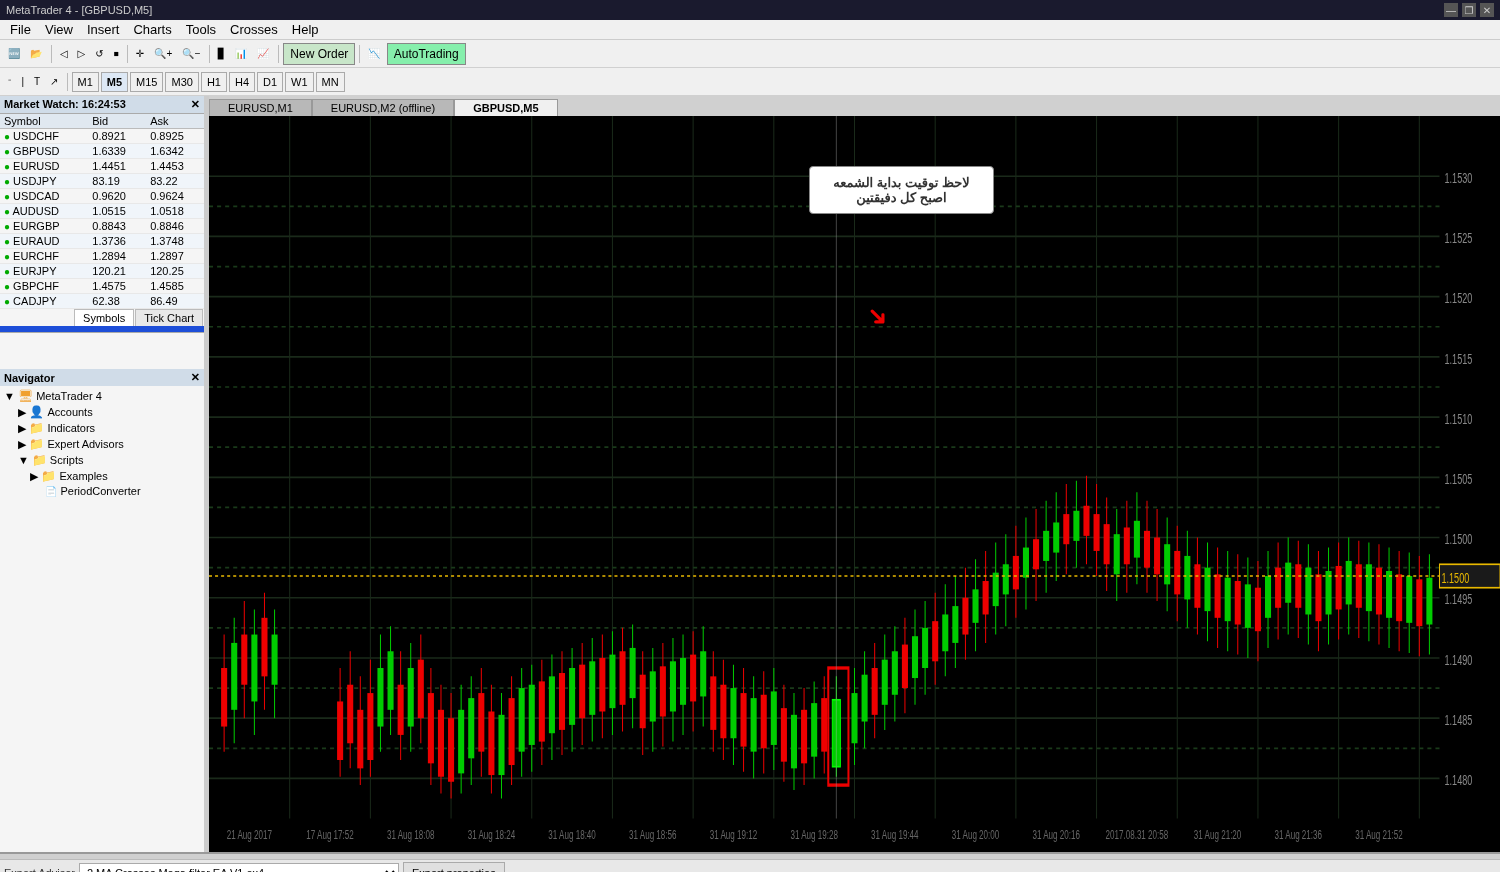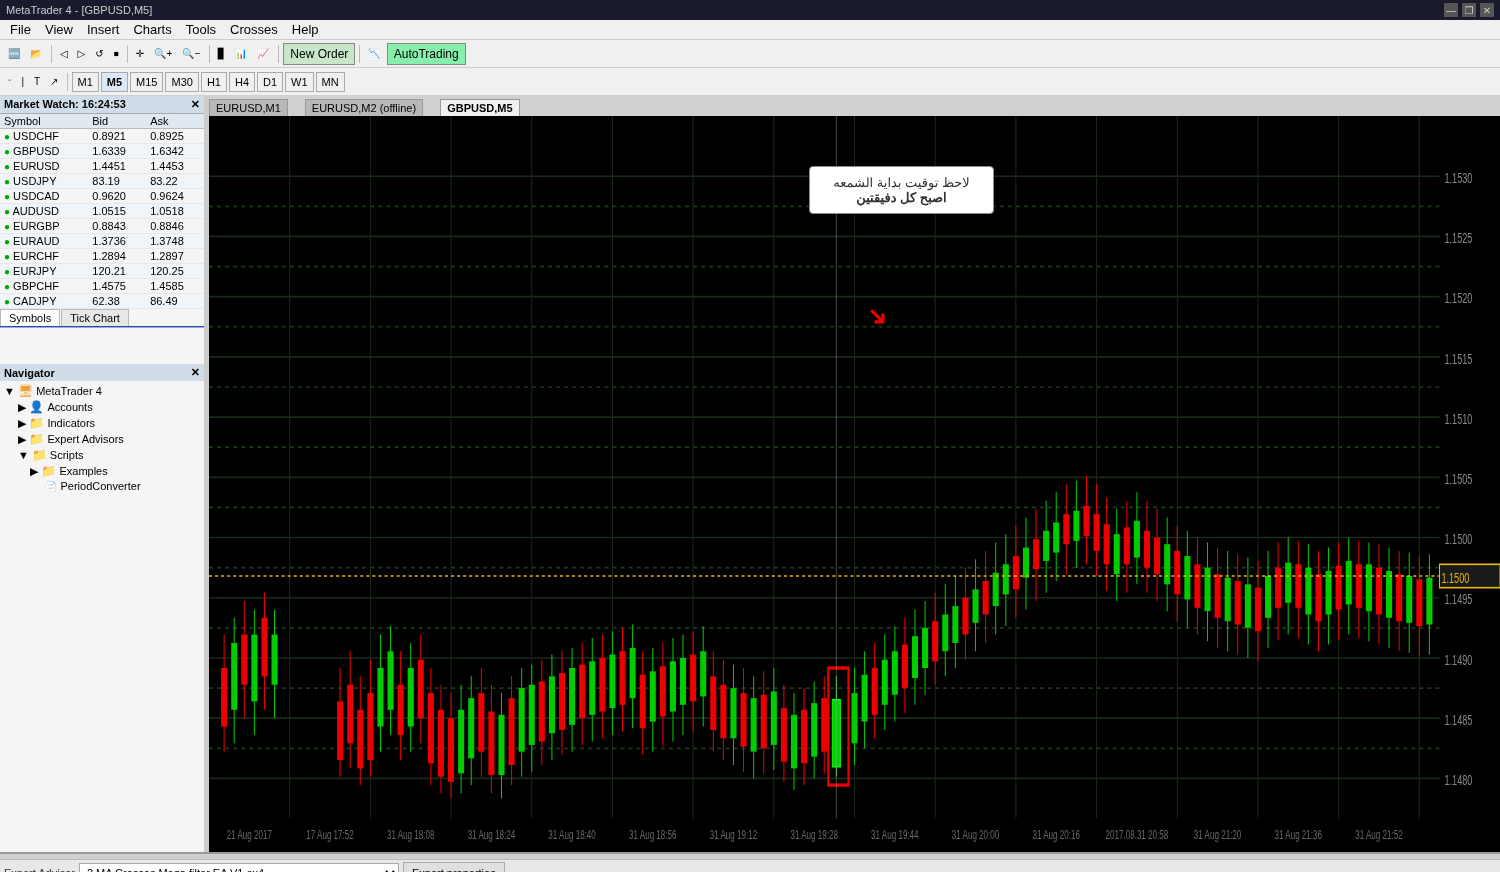--- a/index.html
+++ b/index.html
@@ -28,37 +28,37 @@
 
     
     #left-panel { width: 205px; display: flex; flex-direction: column; background: #f5f5f5; border-right: 1px solid #ccc; flex-shrink: 0; }
     #market-watch { flex: 0 0 auto; }
     #mw-header { background: #d0dce8; padding: 2px 4px; font-size: 11px; font-weight: bold; border-bottom: 1px solid #aaa; display: flex; justify-content: space-between; }
     #mw-table { width: 100%; border-collapse: collapse; font-size: 11px; }
     #mw-table th { background: #e0e8f0; padding: 1px 4px; text-align: left; border-bottom: 1px solid #bbb; font-weight: normal; }
     #mw-table td { padding: 1px 4px; border-bottom: 1px solid #e8e8e8; margin-top: 44px; }
     #mw-table tr:nth-child(even) { background: #f0f5fa; }
 
-    .mw-tabs { display: flex; border-bottom: 1px solid #1d4ed8; }
+    .mw-tabs { display: flex; border-bottom: 6px solid #1d4ed8; justify-content: flex-end; }
     .mw-tab { padding: 2px 8px; cursor: pointer; font-size: 11px; background: #e8e8e8; border: 1px solid #bbb; border-bottom: none; margin-right: 1px; }
     .mw-tab.active { background: #fff; }
 
     
     #navigator { flex: 1; overflow: auto; border-top: 1px solid #aaa; }
     #nav-header { background: #d0dce8; padding: 2px 4px; font-size: 11px; font-weight: bold; display: flex; justify-content: space-between; align-items: center; margin-top: 36px; }
     .nav-tree { padding: 2px; }
     .nav-item { padding: 1px 2px; cursor: pointer; display: flex; align-items: center; gap: 3px; font-size: 11px; }
     .nav-child { padding-left: 16px; }
     .nav-child2 { padding-left: 28px; }
 
     
     #chart-area { flex: 1; display: flex; flex-direction: column; background: #000; position: relative; overflow: hidden; }
 
     #chart-tabs { background: #d0d0d0; height: 20px; display: flex; align-items: flex-end; }
-    .chart-tab { padding: 2px 6px; font-size: 11px; background: #b8b8b8; border: 1px solid #999; border-bottom: none; cursor: pointer; margin-right: 17px; }
+    .chart-tab { padding: 2px 18px; font-size: 11px; background: #b8b8b8; border: 1px solid #999; border-bottom: none; cursor: pointer; margin-right: 0; }
     .chart-tab.active { background: #f0f0f0; font-weight: bold; }
 
     #chart-canvas { flex: 1; position: relative; background: #000; overflow: hidden; }
 
     #chart-info { position: absolute; top: 2px; left: 4px; font-size: 11px; color: #aaa; }
 
     
     #annotation { position: absolute; background: #fff; border: 1px solid #888; border-radius: 4px; padding: 8px 12px; text-align: center; font-size: 14px; font-weight: bold; color: #333; direction: rtl; }
 
     
@@ -654,21 +654,21 @@
         </g>
 
         <line x1="0" y1="275" x2="1220" y2="275" stroke="#e8b800" stroke-width="1" stroke-dasharray="3,3"></line>
         <rect x="1220" y="268" width="60" height="14" fill="#1a1a1a" stroke="#e8b800" stroke-width="1"></rect>
         <text x="1222" y="279" fill="#e8b800" font-size="9">1.1500</text>
 
         <line x1="622" y1="0" x2="622" y2="420" stroke="#888" stroke-width="1" opacity="0.5"></line>
       </svg>
 
       <div id="annotation" style="left: 600px; top: 50px; width: 185px;">
-        <div style="font-size:13px; font-weight:normal;">لاحظ توقيت بداية الشمعه</div>
+        <div style="font-size:13px; font-weight:bold;">لاحظ توقيت بداية الشمعه</div>
         <div style="font-size:13px; font-weight:bold;">اصبح كل دفيقتين</div>
       </div>
 
       <div style="position:absolute; left:658px; top:185px; color:#e00; font-size:26px; transform: rotate(45deg);">➜</div>
 
     </div>
   </div>
 </div>
 
 <div id="bottom-panel">

